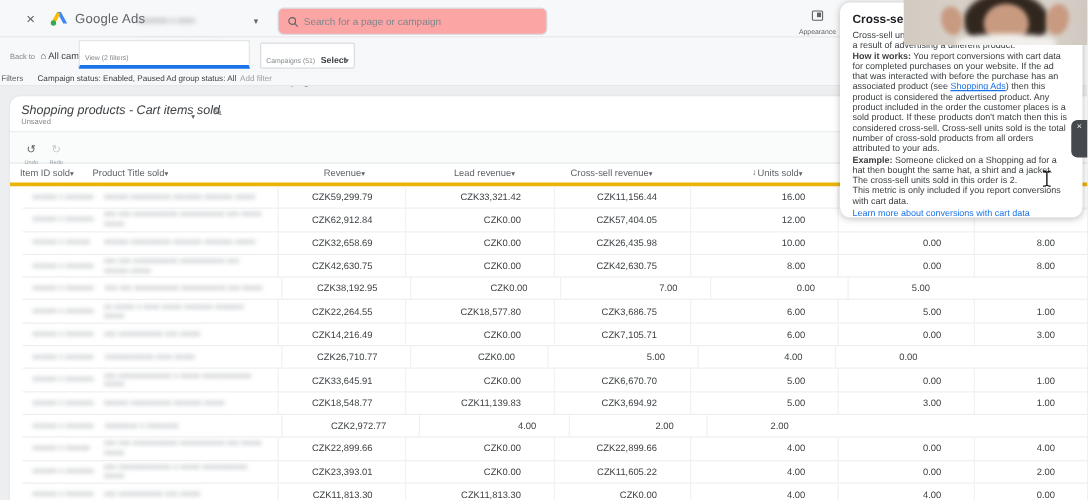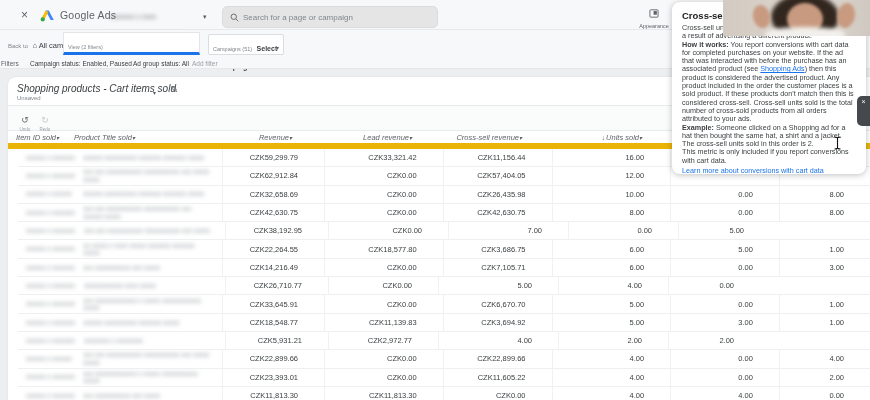--- a/index.html
+++ b/index.html
@@ -6,21 +6,21 @@
   html,body{width:870px;height:400px;overflow:hidden;background:#eceef0;position:relative;}
   .bar{position:absolute;left:0;width:870px;background:#f7f8f9;}
   
   #topbar{top:0;height:30px;border-bottom:1px solid #e6e8ea;}
   .close-x{position:absolute;left:21px;top:8px;font-size:12px;color:#5f6368;cursor:pointer;}
   .logo{position:absolute;left:40px;top:8px;}
   .brand{position:absolute;left:60px;top:9px;font-size:10.5px;color:#5f6368;letter-spacing:.2px;}
   .acct{position:absolute;left:110px;top:5px;width:92px;}
   .blurline{height:8px;font-size:7px;color:#6b7075;filter:blur(2.2px);white-space:nowrap;overflow:hidden;}
   .acct-caret{position:absolute;left:203px;top:13px;font-size:7px;color:#5f6368;}
-  .searchbox{position:absolute;left:222px;top:6px;width:216px;height:22px;background:#e5e5e5;border:1px solid #dadce0;border-radius:5px;display:flex;align-items:center;padding-left:7px;}
+  .searchbox{position:absolute;left:222px;top:6px;width:216px;height:22px;background:#fca5a5;border:1px solid #dadce0;border-radius:5px;display:flex;align-items:center;padding-left:7px;}
   .searchbox input{border:none;outline:none;font-size:8px;color:#3c4043;width:180px;background:transparent;}
   .searchbox input::placeholder{color:#80868b;}
   .appearance{position:absolute;left:633px;top:4px;width:42px;text-align:center;color:#5f6368;}
   .appearance .lbl{font-size:5.5px;display:block;margin-top:1px;}
   
   #navbar{top:30px;height:27px;}
   .backto{position:absolute;left:8px;top:4px;}
   .backto .tiny{font-size:6px;color:#80868b;}
   .backto .row{font-size:7.5px;color:#3c4043;margin-top:2px;}
   .viewsel{position:absolute;left:63px;top:2px;width:137px;height:23px;background:#fff;border:1px solid #e3e5e8;border-bottom:3px solid #1a73e8;padding:2px 4px;cursor:pointer;}
@@ -40,21 +40,21 @@
   .rep-title{position:absolute;left:9px;top:6px;font-size:10px;font-style:italic;color:#3c4043;}
   .rep-caret{position:absolute;left:145px;top:12px;font-size:6px;color:#5f6368;}
   .rep-status{position:absolute;left:9px;top:18px;font-size:6px;color:#80868b;}
   .pencil{position:absolute;left:162px;top:7px;font-size:10px;color:#5f6368;cursor:pointer;}
   .toolbar{position:relative;height:25px;background:#fafbfb;border-bottom:1px solid #e8eaed;}
   .tool{position:absolute;top:3px;width:22px;text-align:center;cursor:pointer;}
   .tool .ic{font-size:9px;line-height:10px;color:#5f6368;}
   .tool .lb{font-size:4.5px;color:#9aa0a6;display:block;}
   .tool.disabled .ic{color:#c6cacd;}
   
-  .thead{display:flex;height:18px;align-items:flex-end;border-bottom:6px solid #eab308;padding-left:0;font-style:italic;}
+  .thead{display:flex;height:18px;align-items:flex-end;border-bottom:3px solid #eab308;padding-left:0;}
   .trow{display:flex;height:18.3px;align-items:center;border-bottom:1px solid #eeeff0;margin-left:10px;}
   .cell{font-size:7.5px;color:#3c4043;height:100%;display:flex;align-items:center;overflow:hidden;}
   .cell.h{color:#5f6368;cursor:pointer;}
   .num{justify-content:flex-end;padding-right:26px;border-left:1px solid #f0f1f2;}
   .thead .num{border-left:none;}
   .c-id_blur{width:64px;padding-left:8px;}
   .c-title_blur{width:143px;padding-left:2px;}
   .c-revenue{width:103px;}
   .c-lead_revenue{width:120px;}
   .c-cross_sell_revenue{width:110px;}
@@ -332,21 +332,20 @@
         <div class="cell c-c7 num">3.00</div>
         <div class="cell c-c8 num">1.00</div>
       </div>
       <div class="trow">
         <div class="cell c-id_blur">
           <span class="blur">xxxxxx x xxxxxxx</span>
         </div>
         <div class="cell c-title_blur">
           <span class="blur one">xxxxxxxx x xxxxxxxx</span>
         </div>
-        <div class="cell c-revenue num">CZK5,931.21</div>
         <div class="cell c-cross_sell_revenue num">CZK2,972.77</div>
         <div class="cell c-units num">4.00</div>
         <div class="cell c-c7 num">2.00</div>
         <div class="cell c-c8 num">2.00</div>
       </div>
       <div class="trow">
         <div class="cell c-id_blur">
           <span class="blur">xxxxxx x xxxxxx</span>
         </div>
         <div class="cell c-title_blur">

